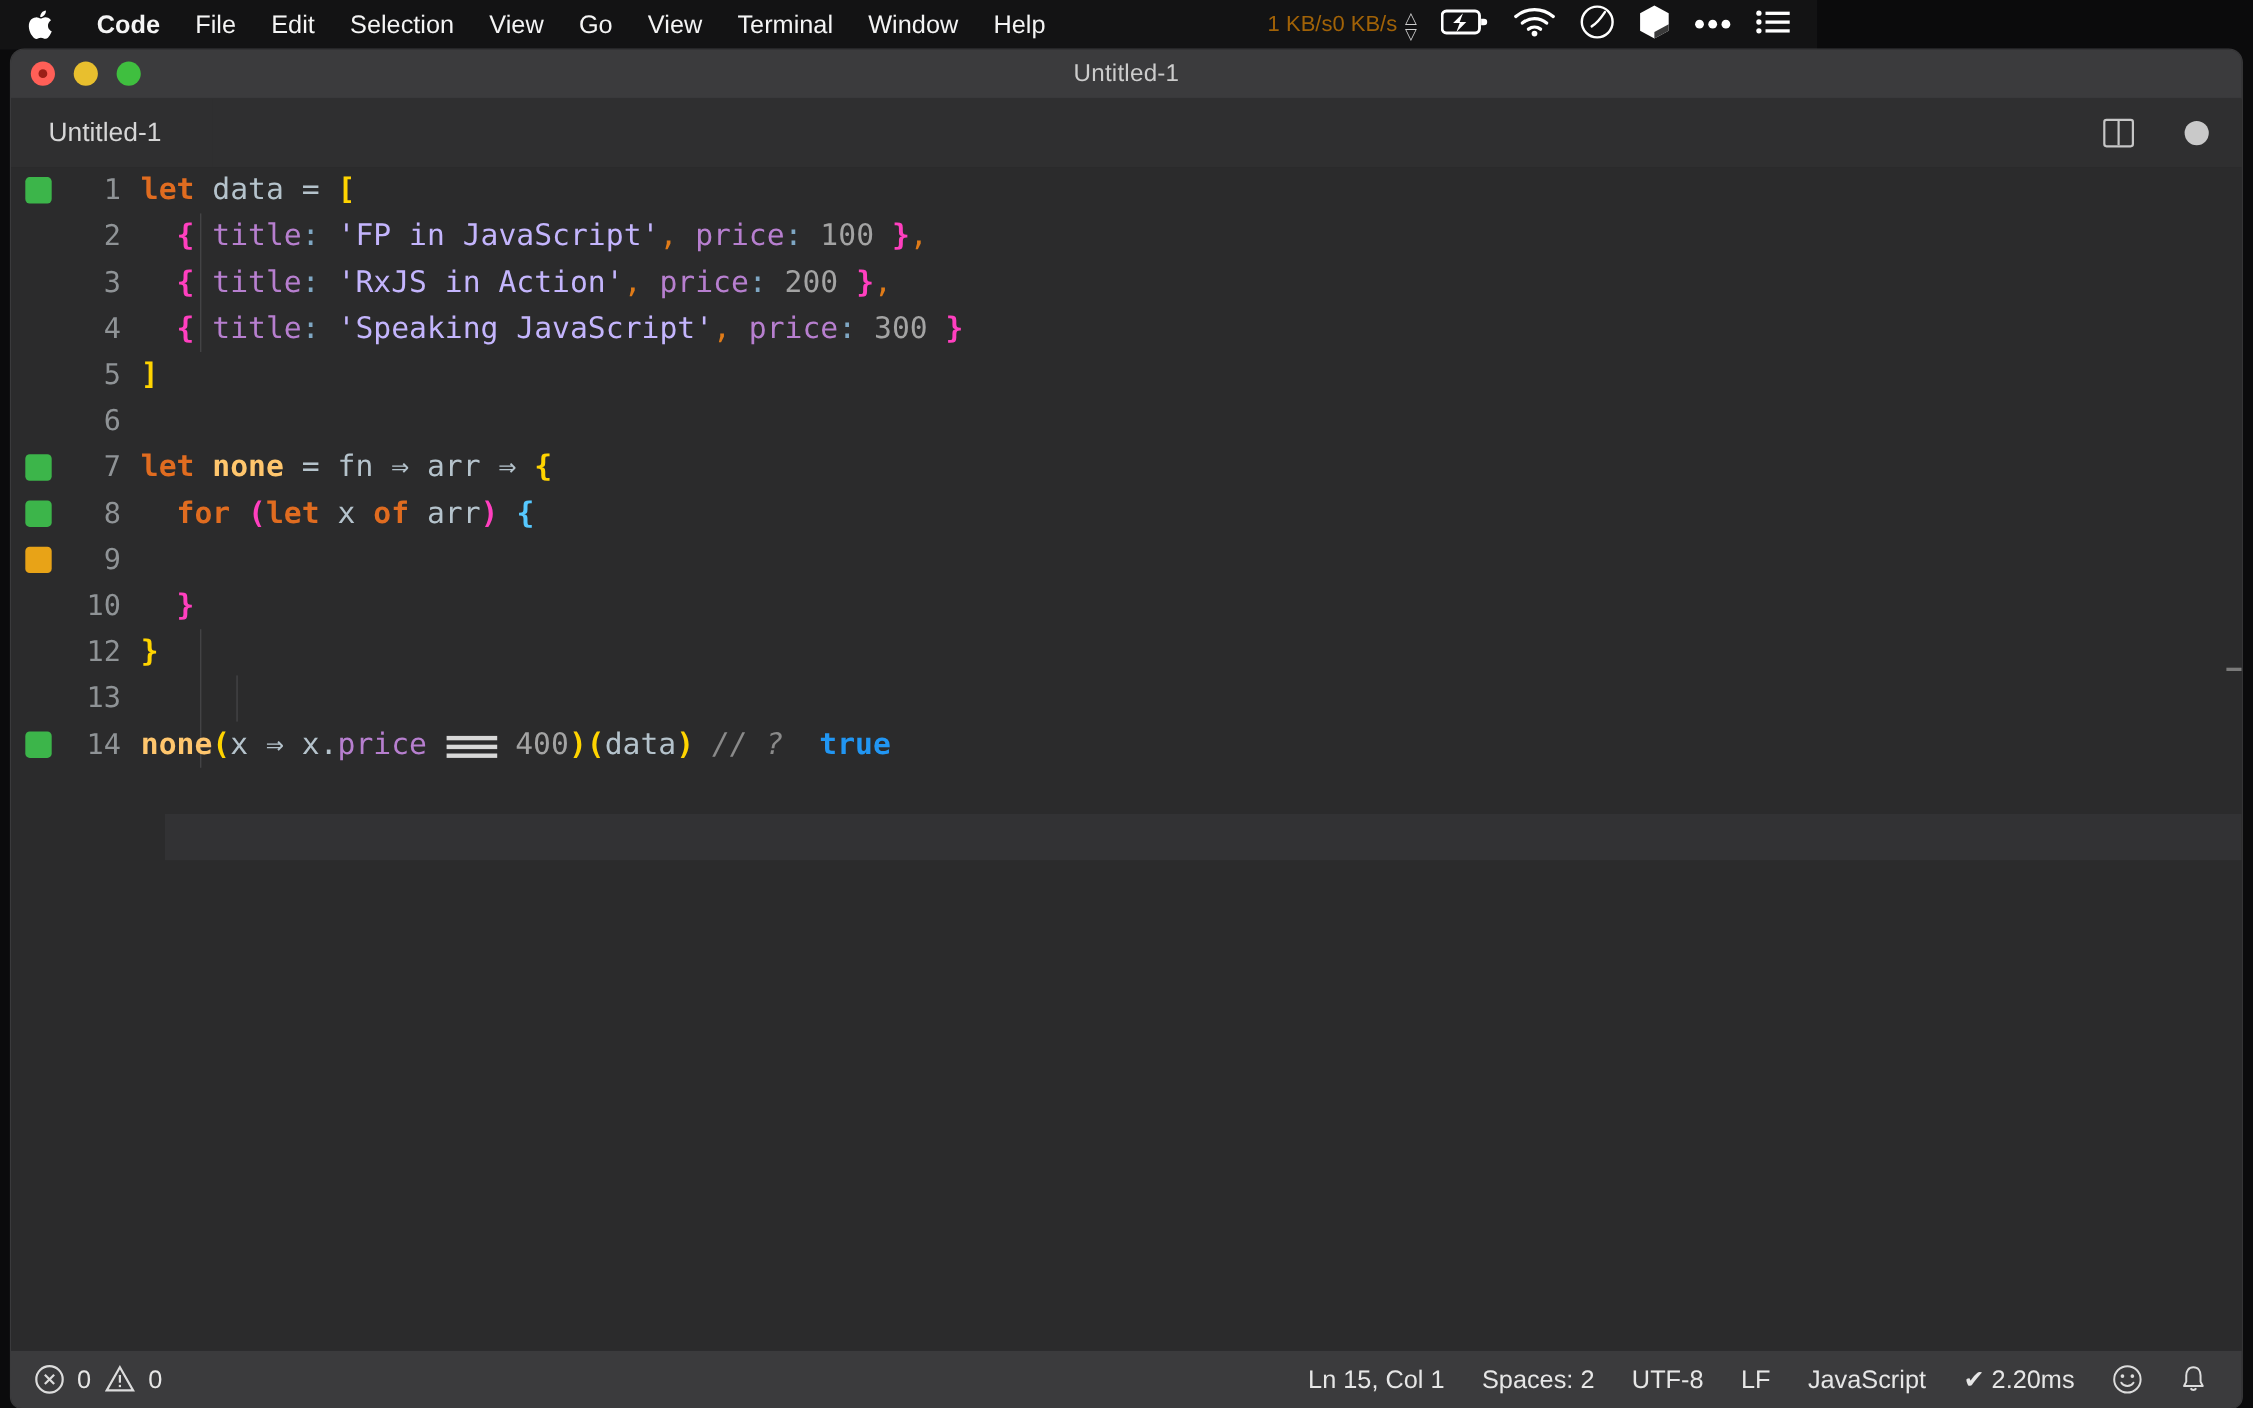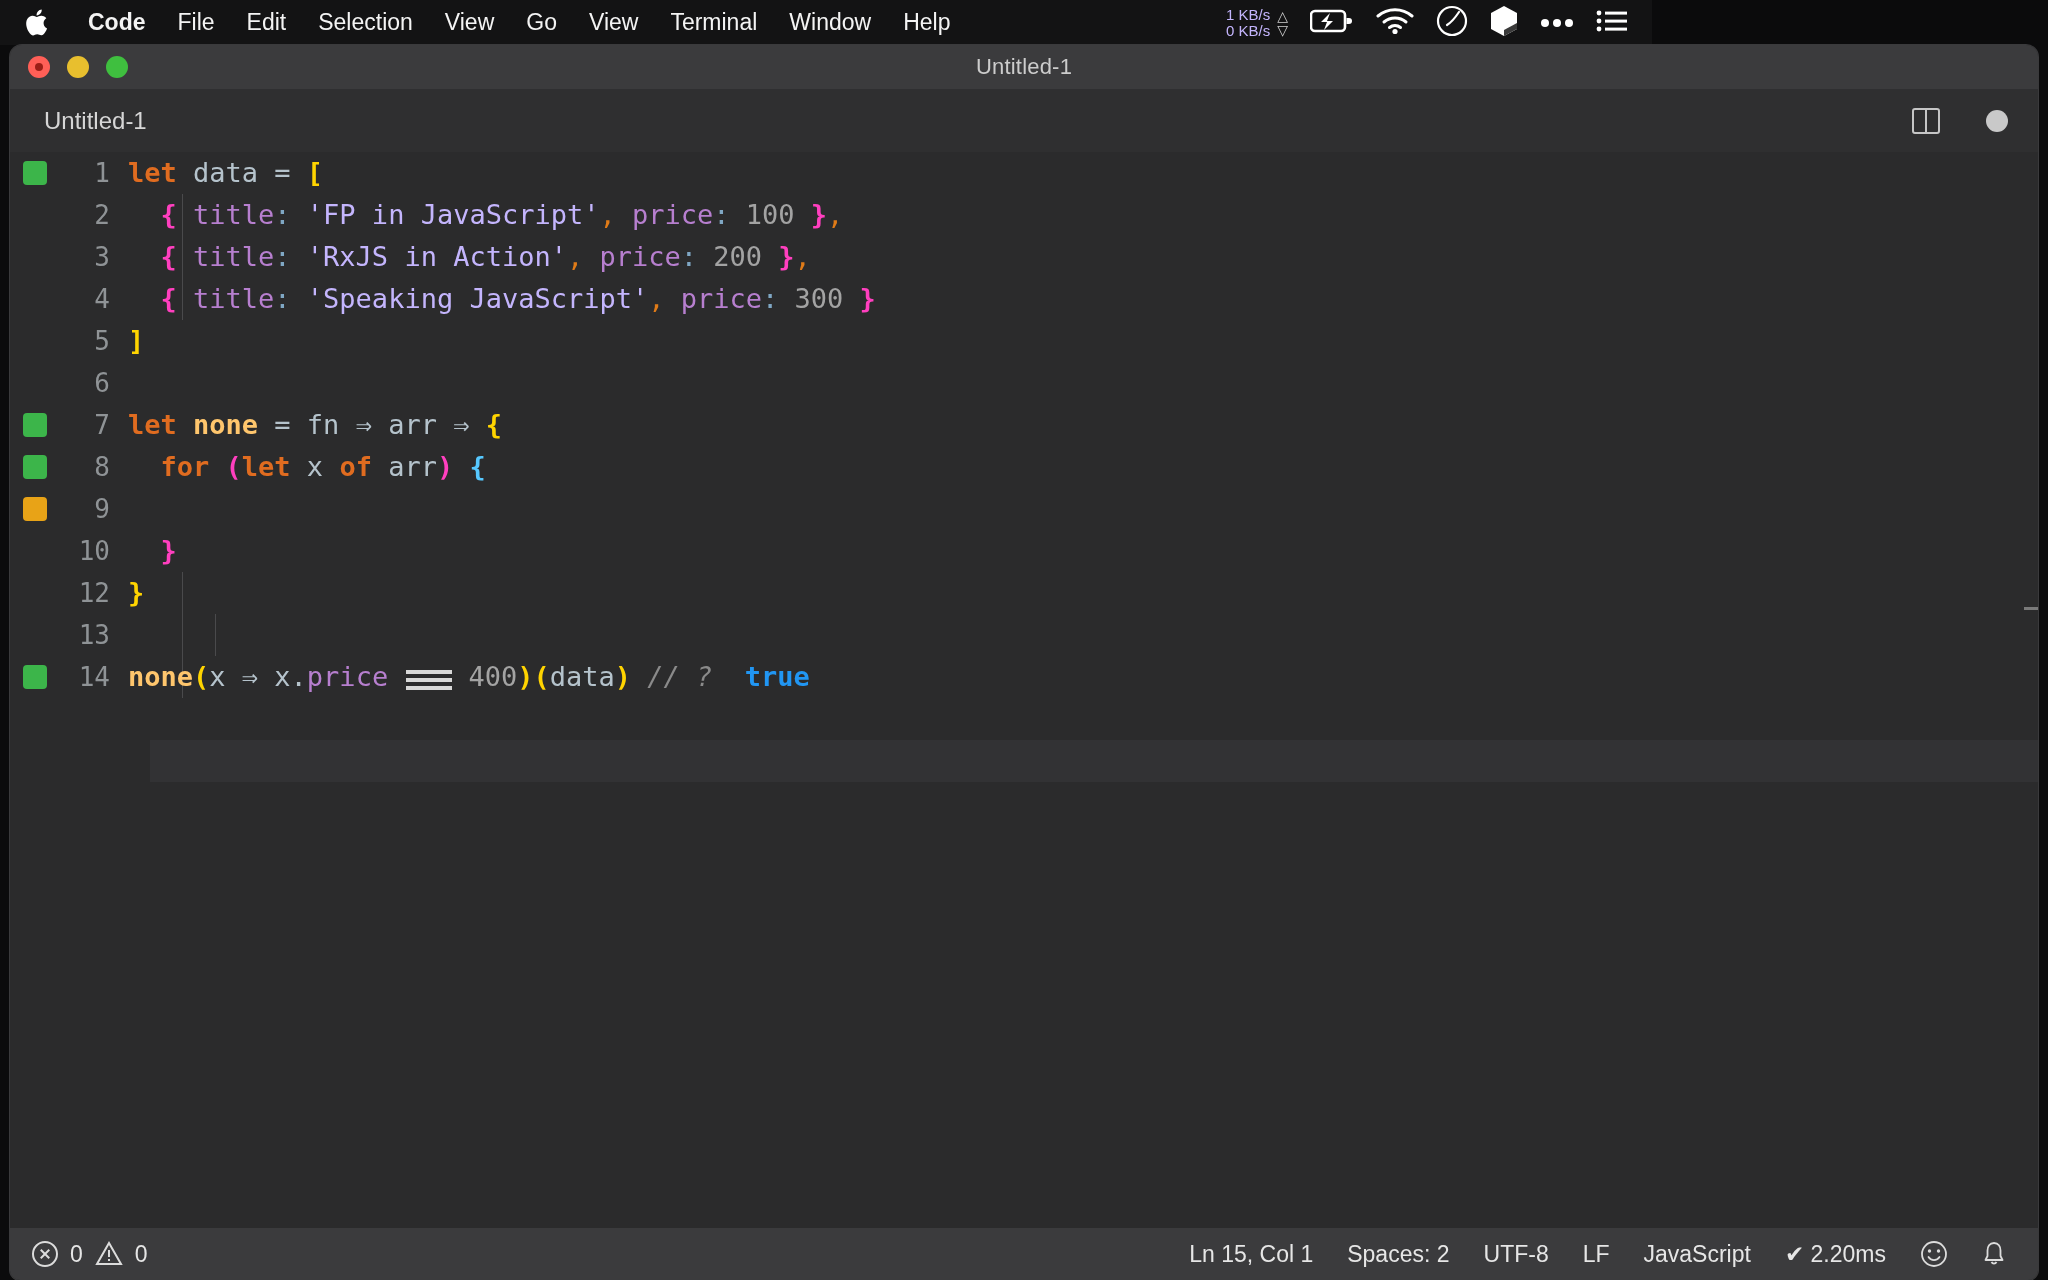--- a/index.html
+++ b/index.html
@@ -20,21 +20,21 @@
   }
   .apple-logo{ width:26px; height:30px; margin-right:22px; display:flex; align-items:center; justify-content:center;}
   .menu-item{
     font-size:23px; padding:0 16px; color:#f4f4f4; white-space:nowrap;
     font-family:"Liberation Sans", sans-serif;
   }
   .menu-item.bold{ font-weight:bold; }
   .menu-spacer{ flex:1; }
   .mb-right{ display:flex; align-items:center; gap:22px; padding-right:6px; }
   .netspeed{ display:flex; align-items:center; gap:7px; }
-  .netspeed .rows{ display:flex; flex-direction:column; line-height:1.05; font-size:15px; color:#c4b5fd; align-items:flex-end;}
+  .netspeed .rows{ display:flex; flex-direction:row; line-height:1.05; font-size:20px; color:#a16207; align-items:flex-end;}
   .netspeed .arrows{ display:flex; flex-direction:column; line-height:1.0; font-size:14px; color:#cfcfcf;}
 
   
   .window{
     position:absolute; left:10px; top:45px; width:2028px; height:1235px;
     background:#2a2a2b;
     border-radius:12px 12px 10px 10px;
     overflow:hidden;
     box-shadow:0 0 0 1px #3a3a3c;
   }

